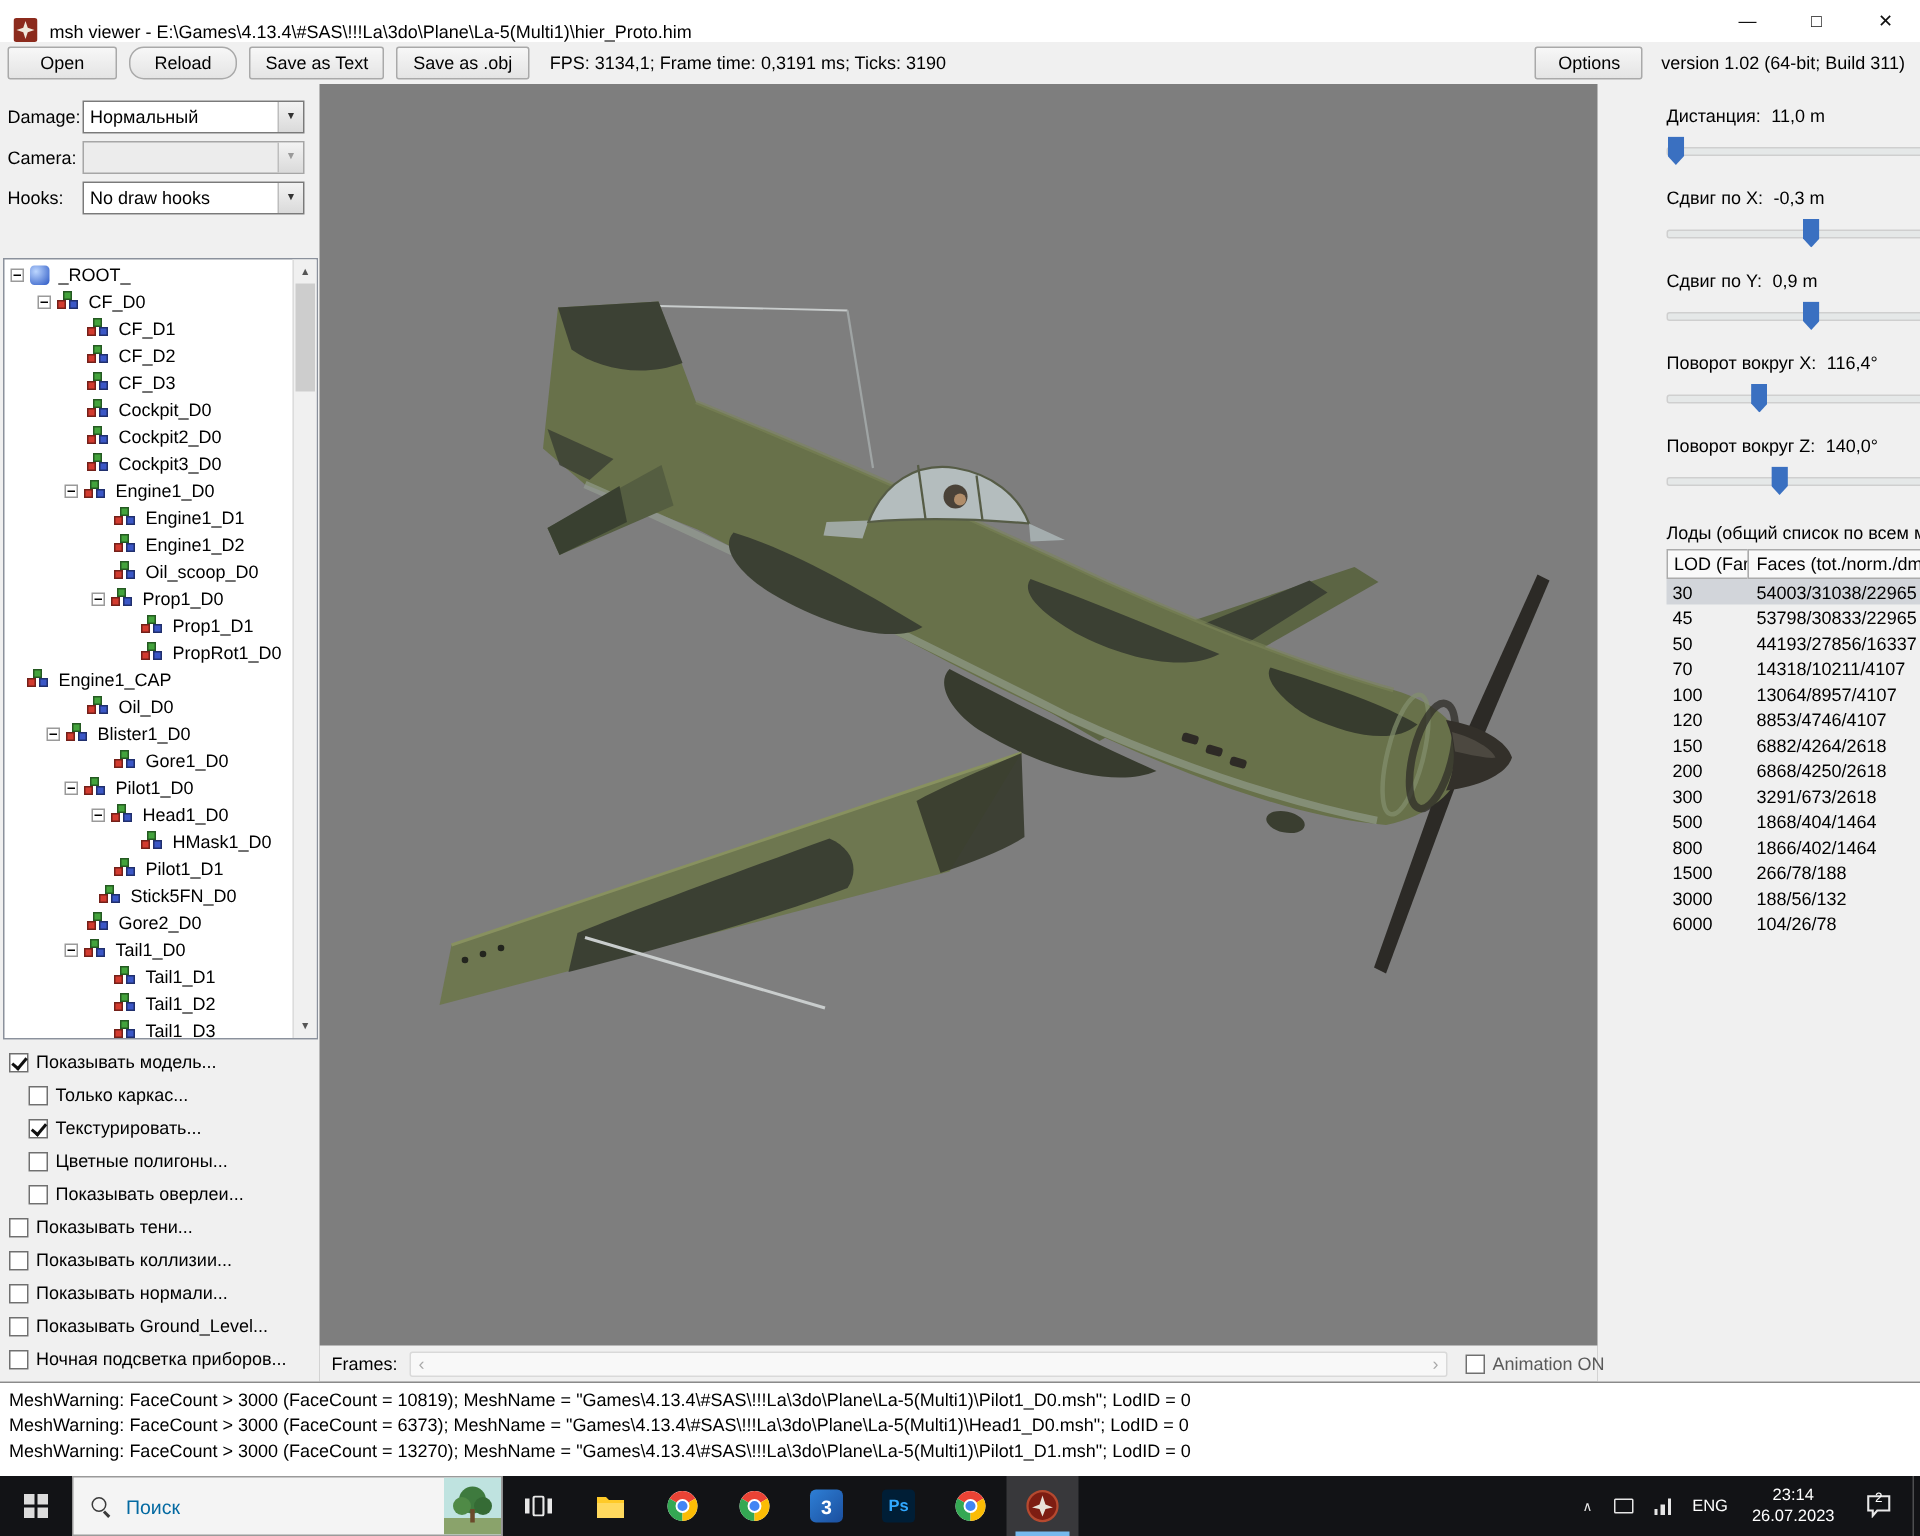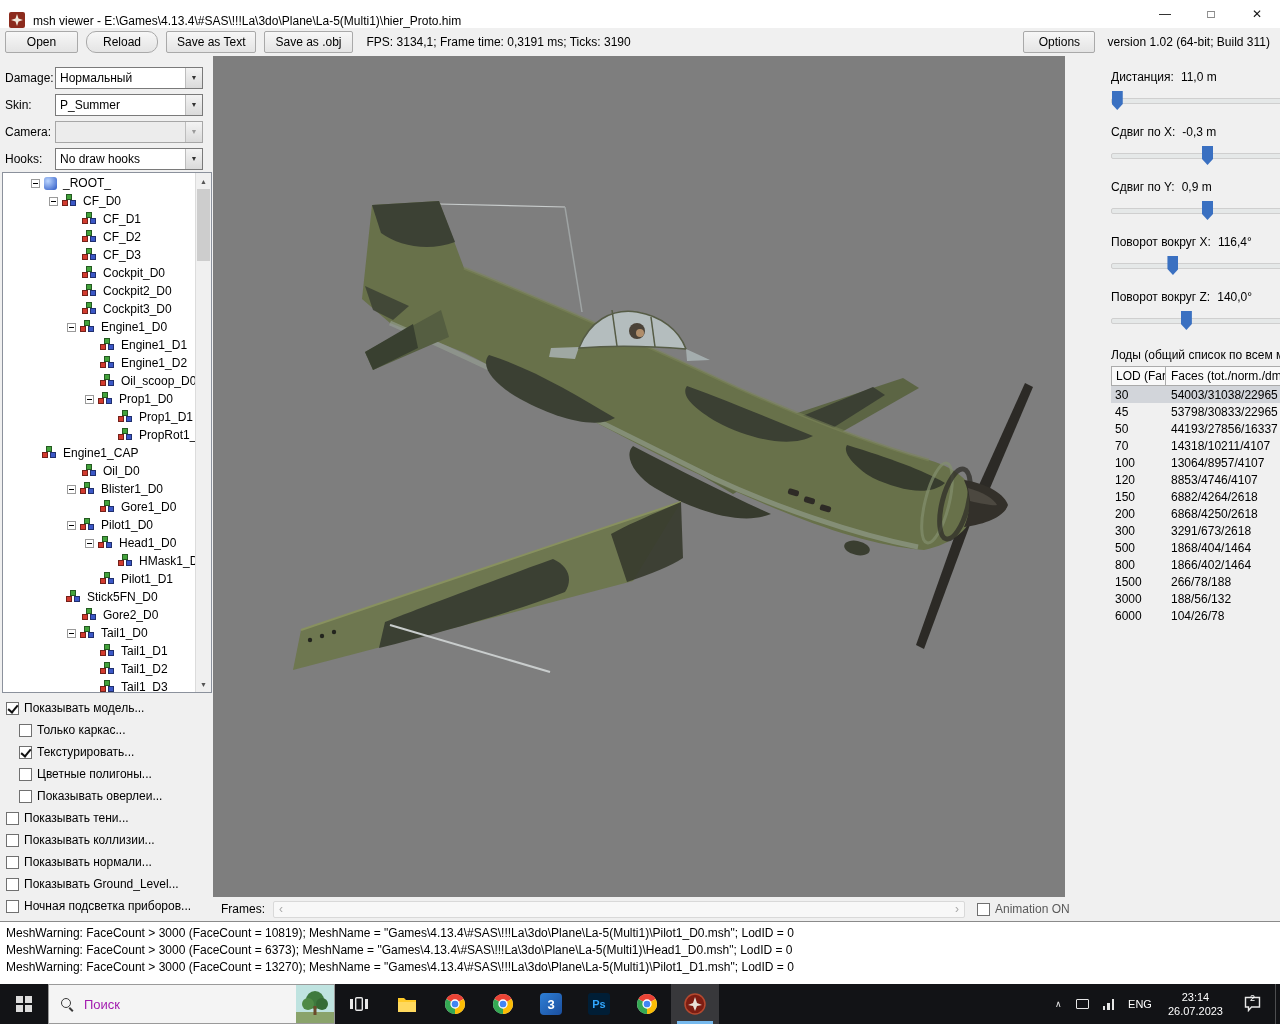--- a/index.html
+++ b/index.html
@@ -32,21 +32,21 @@
 .combo-row{display:flex;align-items:center;height:27px;padding-left:5px;}
 .combo-label{width:50px;flex:0 0 50px;}
 .combo{flex:1;margin-right:10px;height:22px;border:1px solid #7a7a7a;background:#fff;display:flex;align-items:center;overflow:hidden;}
 .combo .combo-value{padding-left:4px;flex:1;white-space:nowrap;overflow:hidden;}
 .combo .combo-arrow{width:17px;height:100%;display:flex;align-items:center;justify-content:center;font-size:7px;color:#333;background:linear-gradient(#f3f3f3,#dadada);border-left:1px solid #bdbdbd;flex:0 0 17px;}
 .combo.disabled{background:#ececec;border-color:#a6a6a6;}
 .combo.disabled .combo-arrow{color:#9a9a9a;}
 
 .tree{position:absolute;left:2px;top:116px;width:210px;height:521px;background:#fff;border:1px solid #8b919c;}
 .tree-inner{position:absolute;left:0;top:1px;right:16px;bottom:0;overflow:hidden;}
-.titem{height:18px;display:flex;align-items:center;white-space:nowrap;margin-left:24px;}
+.titem{height:18px;display:flex;align-items:center;white-space:nowrap;}
 .ebox{width:9px;height:9px;border:1px solid #9a9a9a;background:#fff;position:relative;flex:0 0 9px;margin-right:4px;}
 .ebox::after{content:"";position:absolute;left:1px;right:1px;top:3px;height:1px;background:#000;}
 .espace{flex:0 0 15px;}
 .cube{width:16px;height:14px;position:relative;flex:0 0 16px;margin-right:3px;}
 .cube i{position:absolute;width:6px;height:6px;border:1px solid rgba(0,0,0,.45);}
 .cube i.r{left:0;top:6px;background:#d23b2f;}
 .cube i.g{left:4px;top:0;background:#43a33c;}
 .cube i.b{left:8px;top:6px;background:#3b57c6;}
 .rooticon{width:13px;height:13px;border-radius:3px;background:radial-gradient(circle at 4px 4px,#bcd6ff,#2a57c4);flex:0 0 13px;margin-right:4px;}
 .tlabel{padding:0 2px;}
@@ -95,21 +95,21 @@
 
 .taskbar{position:absolute;left:0;top:984px;width:1280px;height:40px;background:#121316;display:flex;align-items:stretch;color:#fff;}
 .tslot{width:48px;display:flex;align-items:center;justify-content:center;flex:0 0 48px;}
 .tslot svg{display:block;}
 .winlogo{width:16px;height:16px;display:grid;grid-template-columns:7px 7px;grid-template-rows:7px 7px;gap:2px;}
 .winlogo span{background:#dcdcdc;}
 .search{width:287px;flex:0 0 287px;background:#f4f4f4;display:flex;align-items:center;position:relative;color:#333;border:1px solid #9a9a9a;}
 .mag{width:13px;height:13px;position:relative;margin-left:12px;flex:0 0 13px;}
 .mag::before{content:"";position:absolute;left:0;top:0;width:8px;height:8px;border:1.5px solid #3a3a3a;border-radius:50%;}
 .mag::after{content:"";position:absolute;left:9px;top:9px;width:5px;height:1.5px;background:#3a3a3a;transform:rotate(45deg);transform-origin:0 0;}
-.search-text{margin-left:10px;font-size:13px;color:#a21caf;}
+.search-text{margin-left:10px;font-size:13px;color:#0369a1;}
 .search-img{position:absolute;right:0;top:0;width:38px;height:38px;}
 .icon3{width:22px;height:22px;border-radius:4px;background:linear-gradient(135deg,#2e7fd6,#1b4f9e);color:#fff;font-weight:bold;display:flex;align-items:center;justify-content:center;font-size:13px;}
 .psicon{width:22px;height:22px;border-radius:3px;background:#001e36;color:#31a8ff;font-weight:bold;font-size:11px;display:flex;align-items:center;justify-content:center;}
 .active-slot{background:rgba(255,255,255,.16);position:relative;}
 .active-slot::after{content:"";position:absolute;bottom:0;left:6px;right:6px;height:3px;background:#76b9ed;}
 .tray{margin-left:auto;display:flex;align-items:center;}
 .titem2{padding:0 7px;font-size:11px;display:flex;align-items:center;justify-content:center;height:100%;}
 .chev{font-size:9px;color:#e6e6e6;}
 .traymon{width:13px;height:10px;border:1.5px solid #e6e6e6;border-radius:1px;display:block;}
 .bars{display:flex;align-items:flex-end;gap:2px;height:11px;}
@@ -158,27 +158,20 @@
   <div class="left">
     <div class="combos">
         <div class="combo-row">
           <span class="combo-label">Damage:</span>
           <div class="combo">
             <span class="combo-value">Нормальный</span>
             <span class="combo-arrow">▼</span>
           </div>
         </div>
         <div class="combo-row">
-          <span class="combo-label">Skin:</span>
-          <div class="combo">
-            <span class="combo-value">P_Summer</span>
-            <span class="combo-arrow">▼</span>
-          </div>
-        </div>
-        <div class="combo-row">
           <span class="combo-label">Camera:</span>
           <div class="combo disabled">
             <span class="combo-value"></span>
             <span class="combo-arrow">▼</span>
           </div>
         </div>
         <div class="combo-row">
           <span class="combo-label">Hooks:</span>
           <div class="combo">
             <span class="combo-value">No draw hooks</span>
@@ -330,21 +323,21 @@
           </div>
           <div class="titem" style="padding-left: 40px;">
             <span class="espace"></span>
             <span class="cube">
               <i class="r"></i>
               <i class="g"></i>
               <i class="b"></i>
             </span>
             <span class="tlabel">Oil_D0</span>
           </div>
-          <div class="titem" style="padding-left: 40px;">
+          <div class="titem" style="padding-left: 28px;">
             <span class="ebox"></span>
             <span class="cube">
               <i class="r"></i>
               <i class="g"></i>
               <i class="b"></i>
             </span>
             <span class="tlabel">Blister1_D0</span>
           </div>
           <div class="titem" style="padding-left: 58px;">
             <span class="espace"></span>
@@ -384,21 +377,21 @@
           </div>
           <div class="titem" style="padding-left: 58px;">
             <span class="espace"></span>
             <span class="cube">
               <i class="r"></i>
               <i class="g"></i>
               <i class="b"></i>
             </span>
             <span class="tlabel">Pilot1_D1</span>
           </div>
-          <div class="titem" style="padding-left: 24px;">
+          <div class="titem" style="padding-left: 48px;">
             <span class="espace"></span>
             <span class="cube">
               <i class="r"></i>
               <i class="g"></i>
               <i class="b"></i>
             </span>
             <span class="tlabel">Stick5FN_D0</span>
           </div>
           <div class="titem" style="padding-left: 40px;">
             <span class="espace"></span>

